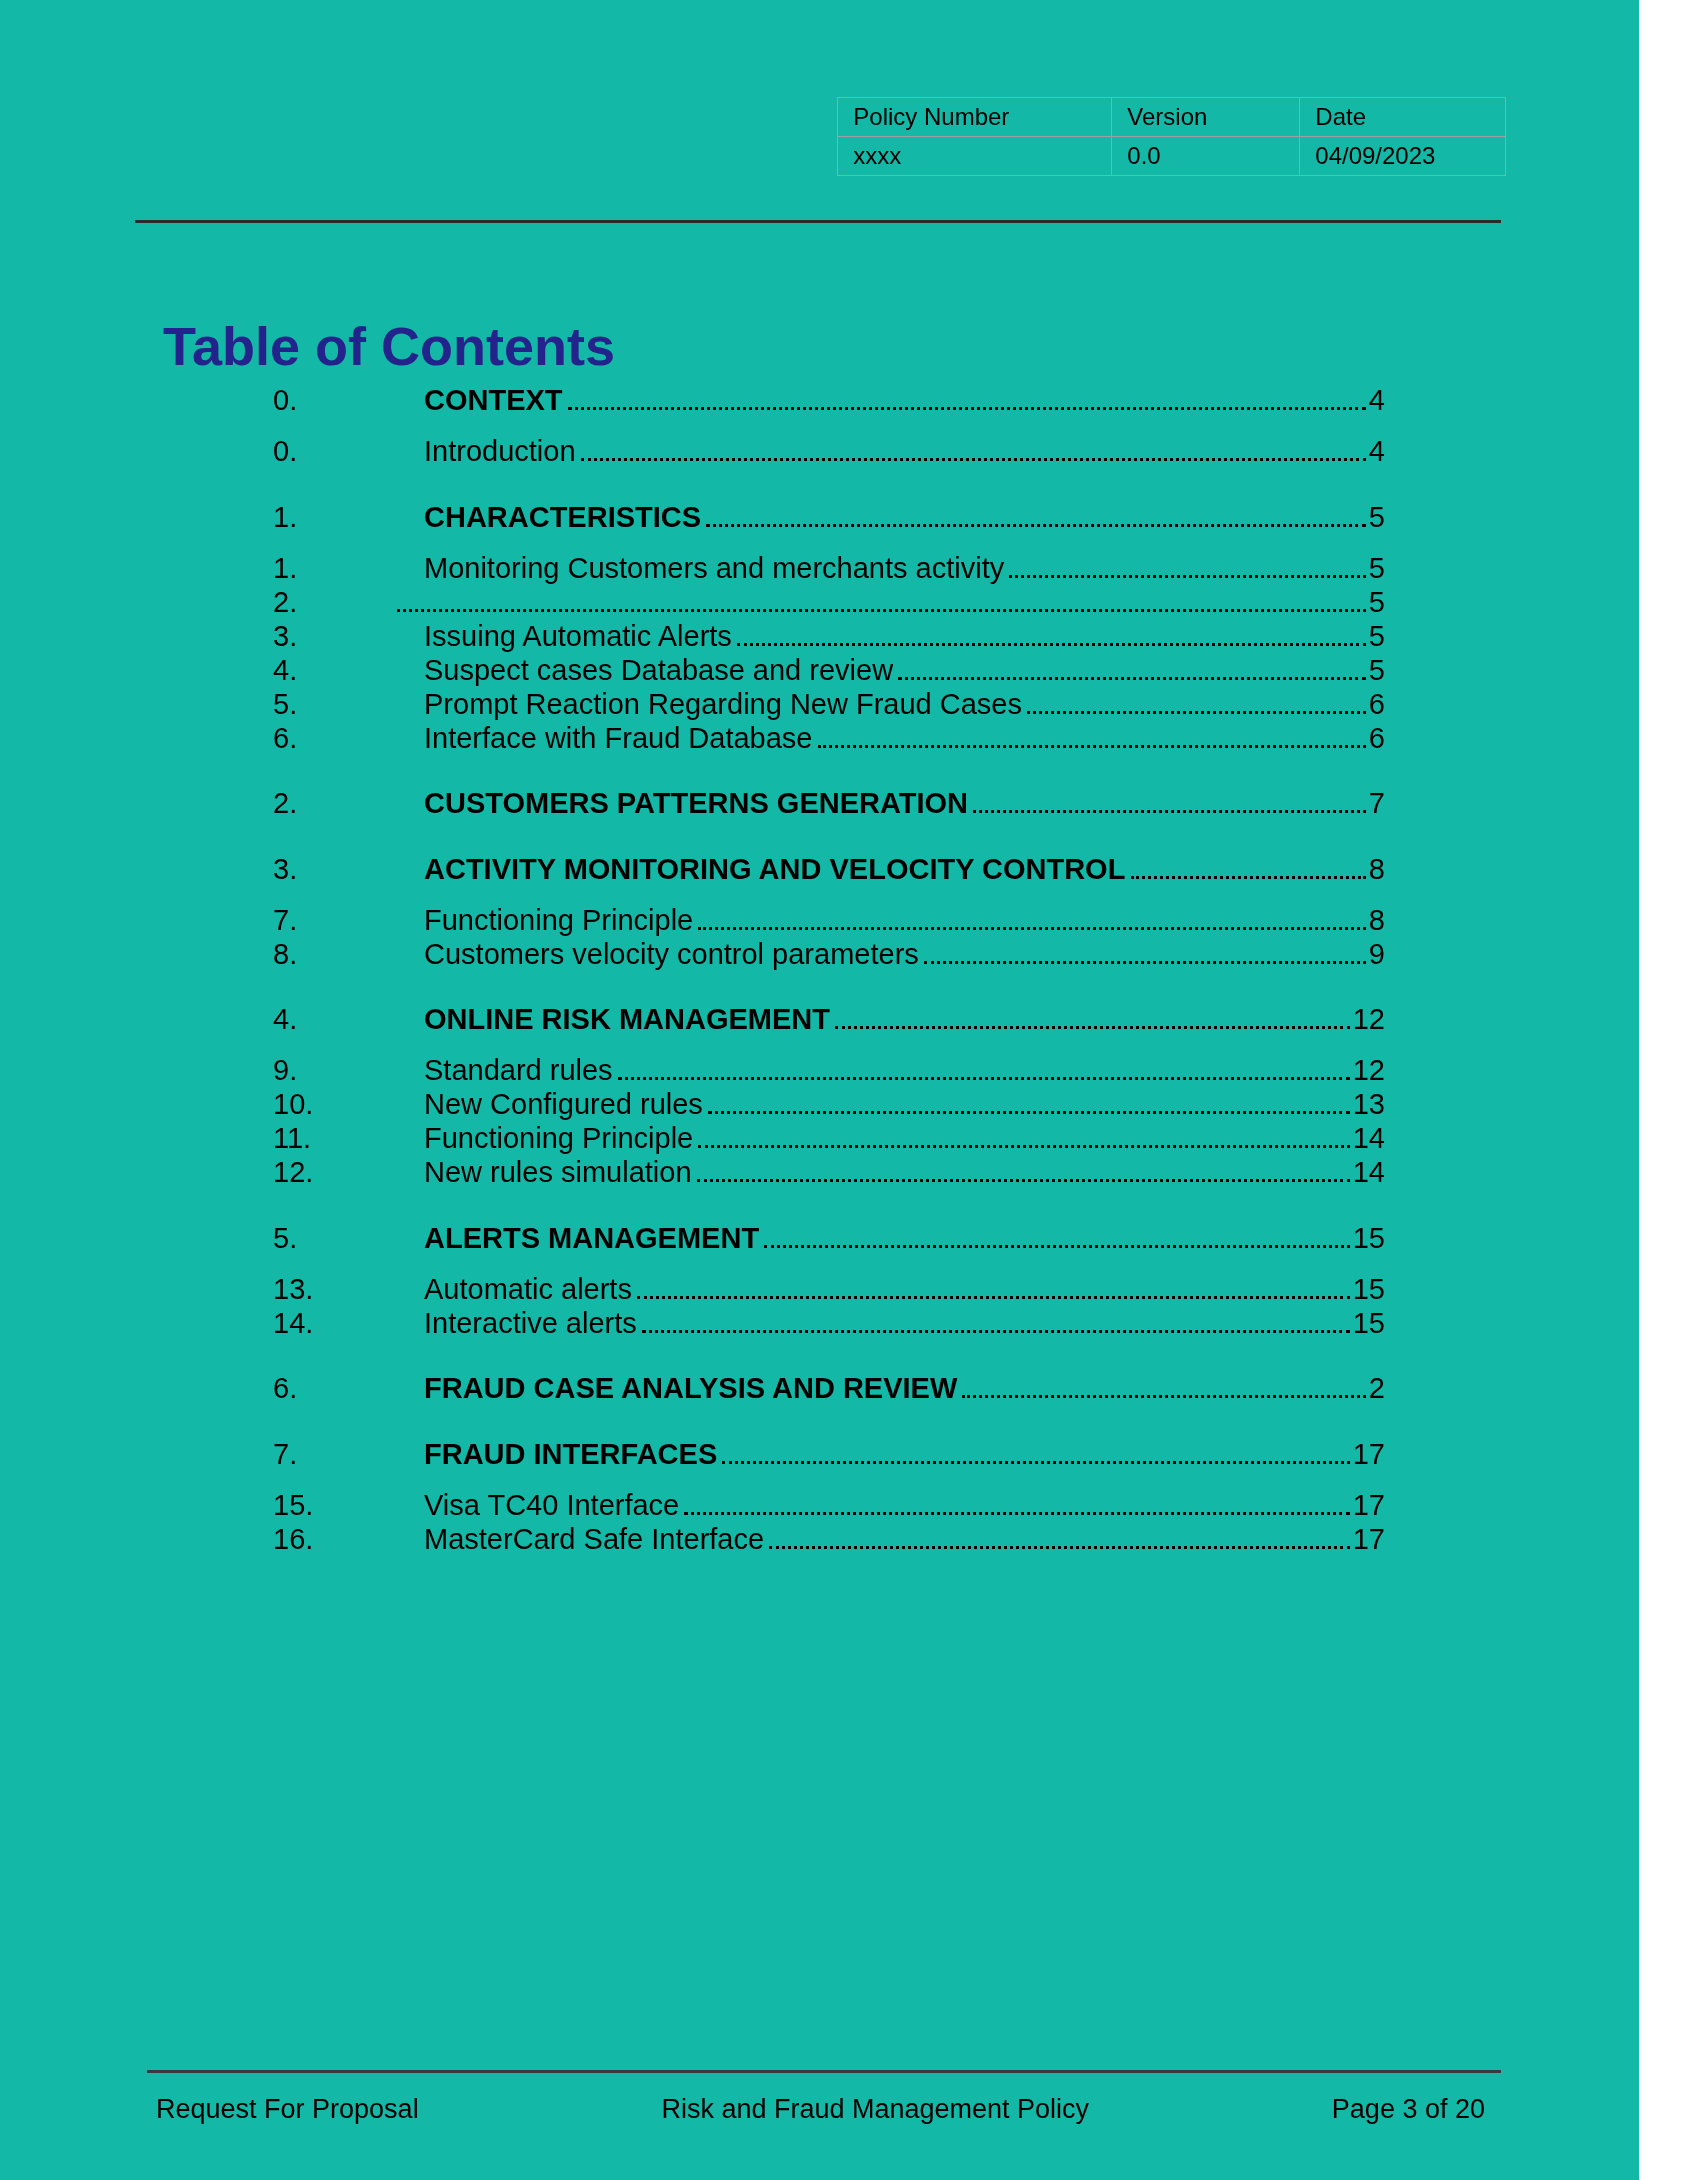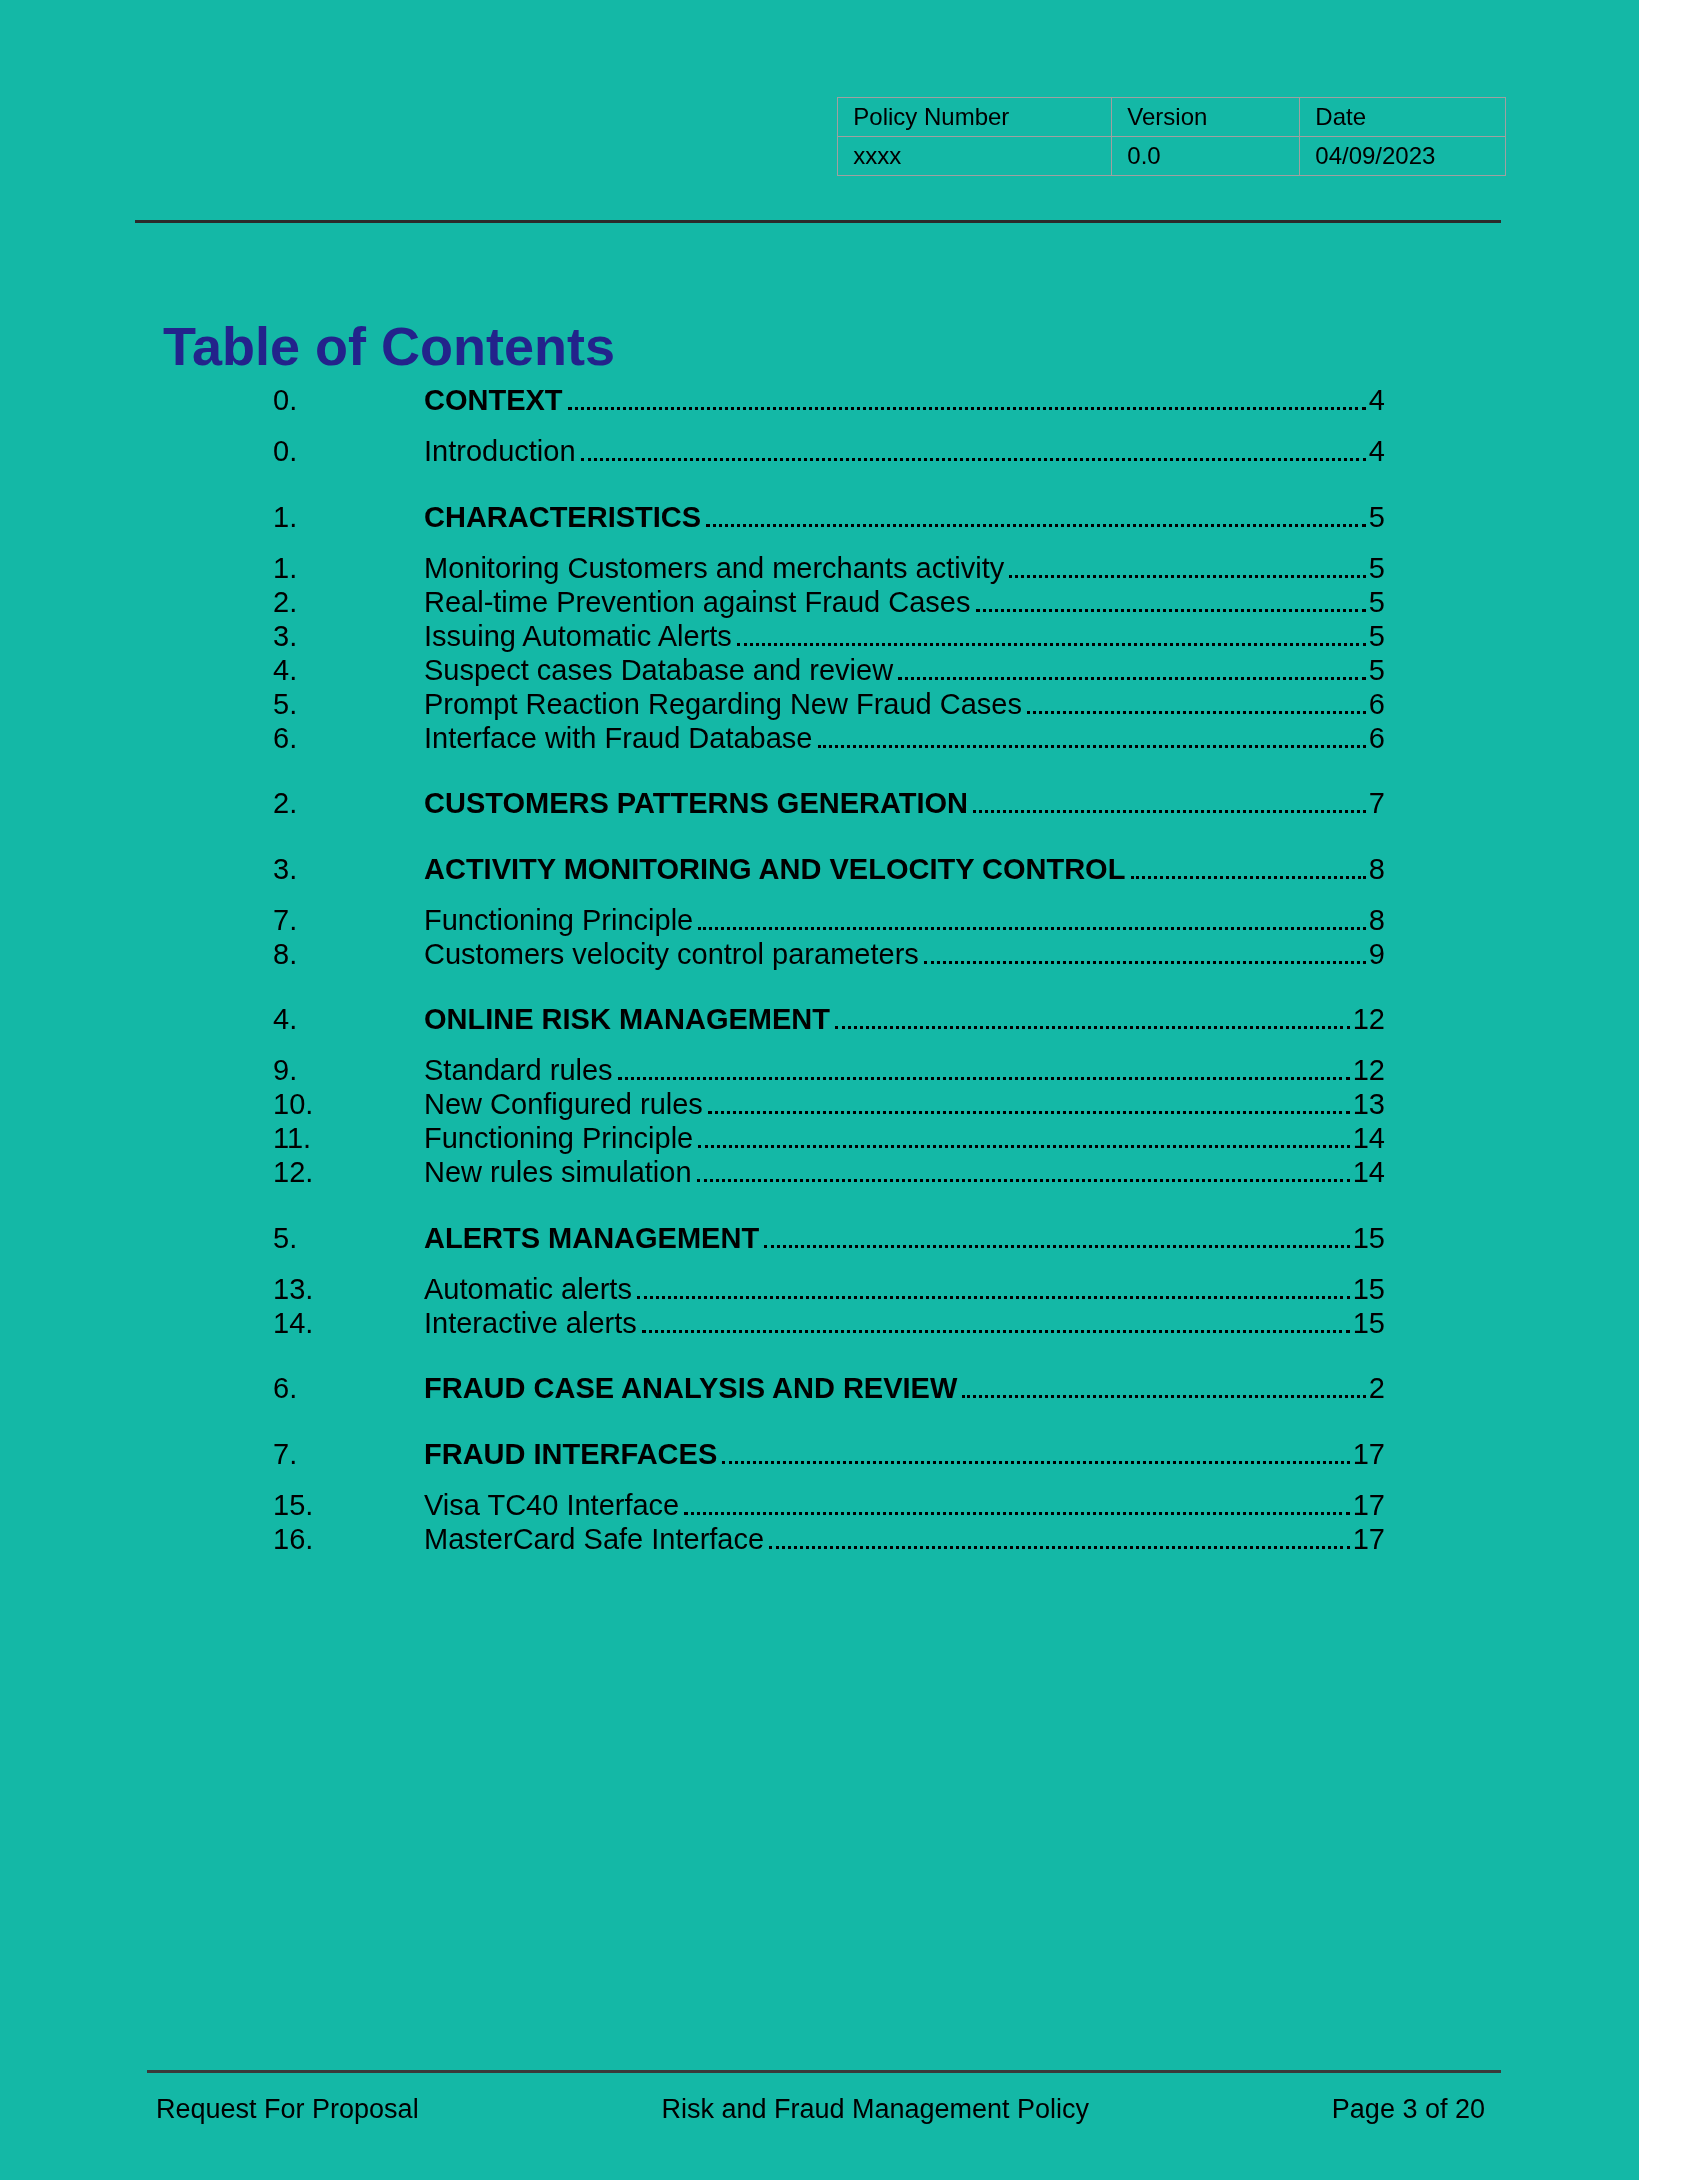--- a/index.html
+++ b/index.html
@@ -163,21 +163,20 @@
         <span class="toc-page">5</span>
       </div>
       <div class="toc-row body">
         <span class="toc-num">1.</span>
         <span class="toc-label">Monitoring Customers and merchants activity</span>
         <span class="leader"></span>
         <span class="toc-page">5</span>
       </div>
       <div class="toc-row body">
         <span class="toc-num">2.</span>
-        <span class="toc-label">Real-time Prevention against Fraud Cases</span>
         <span class="leader"></span>
         <span class="toc-page">5</span>
       </div>
       <div class="toc-row body">
         <span class="toc-num">3.</span>
         <span class="toc-label">Issuing Automatic Alerts</span>
         <span class="leader"></span>
         <span class="toc-page">5</span>
       </div>
       <div class="toc-row body">

